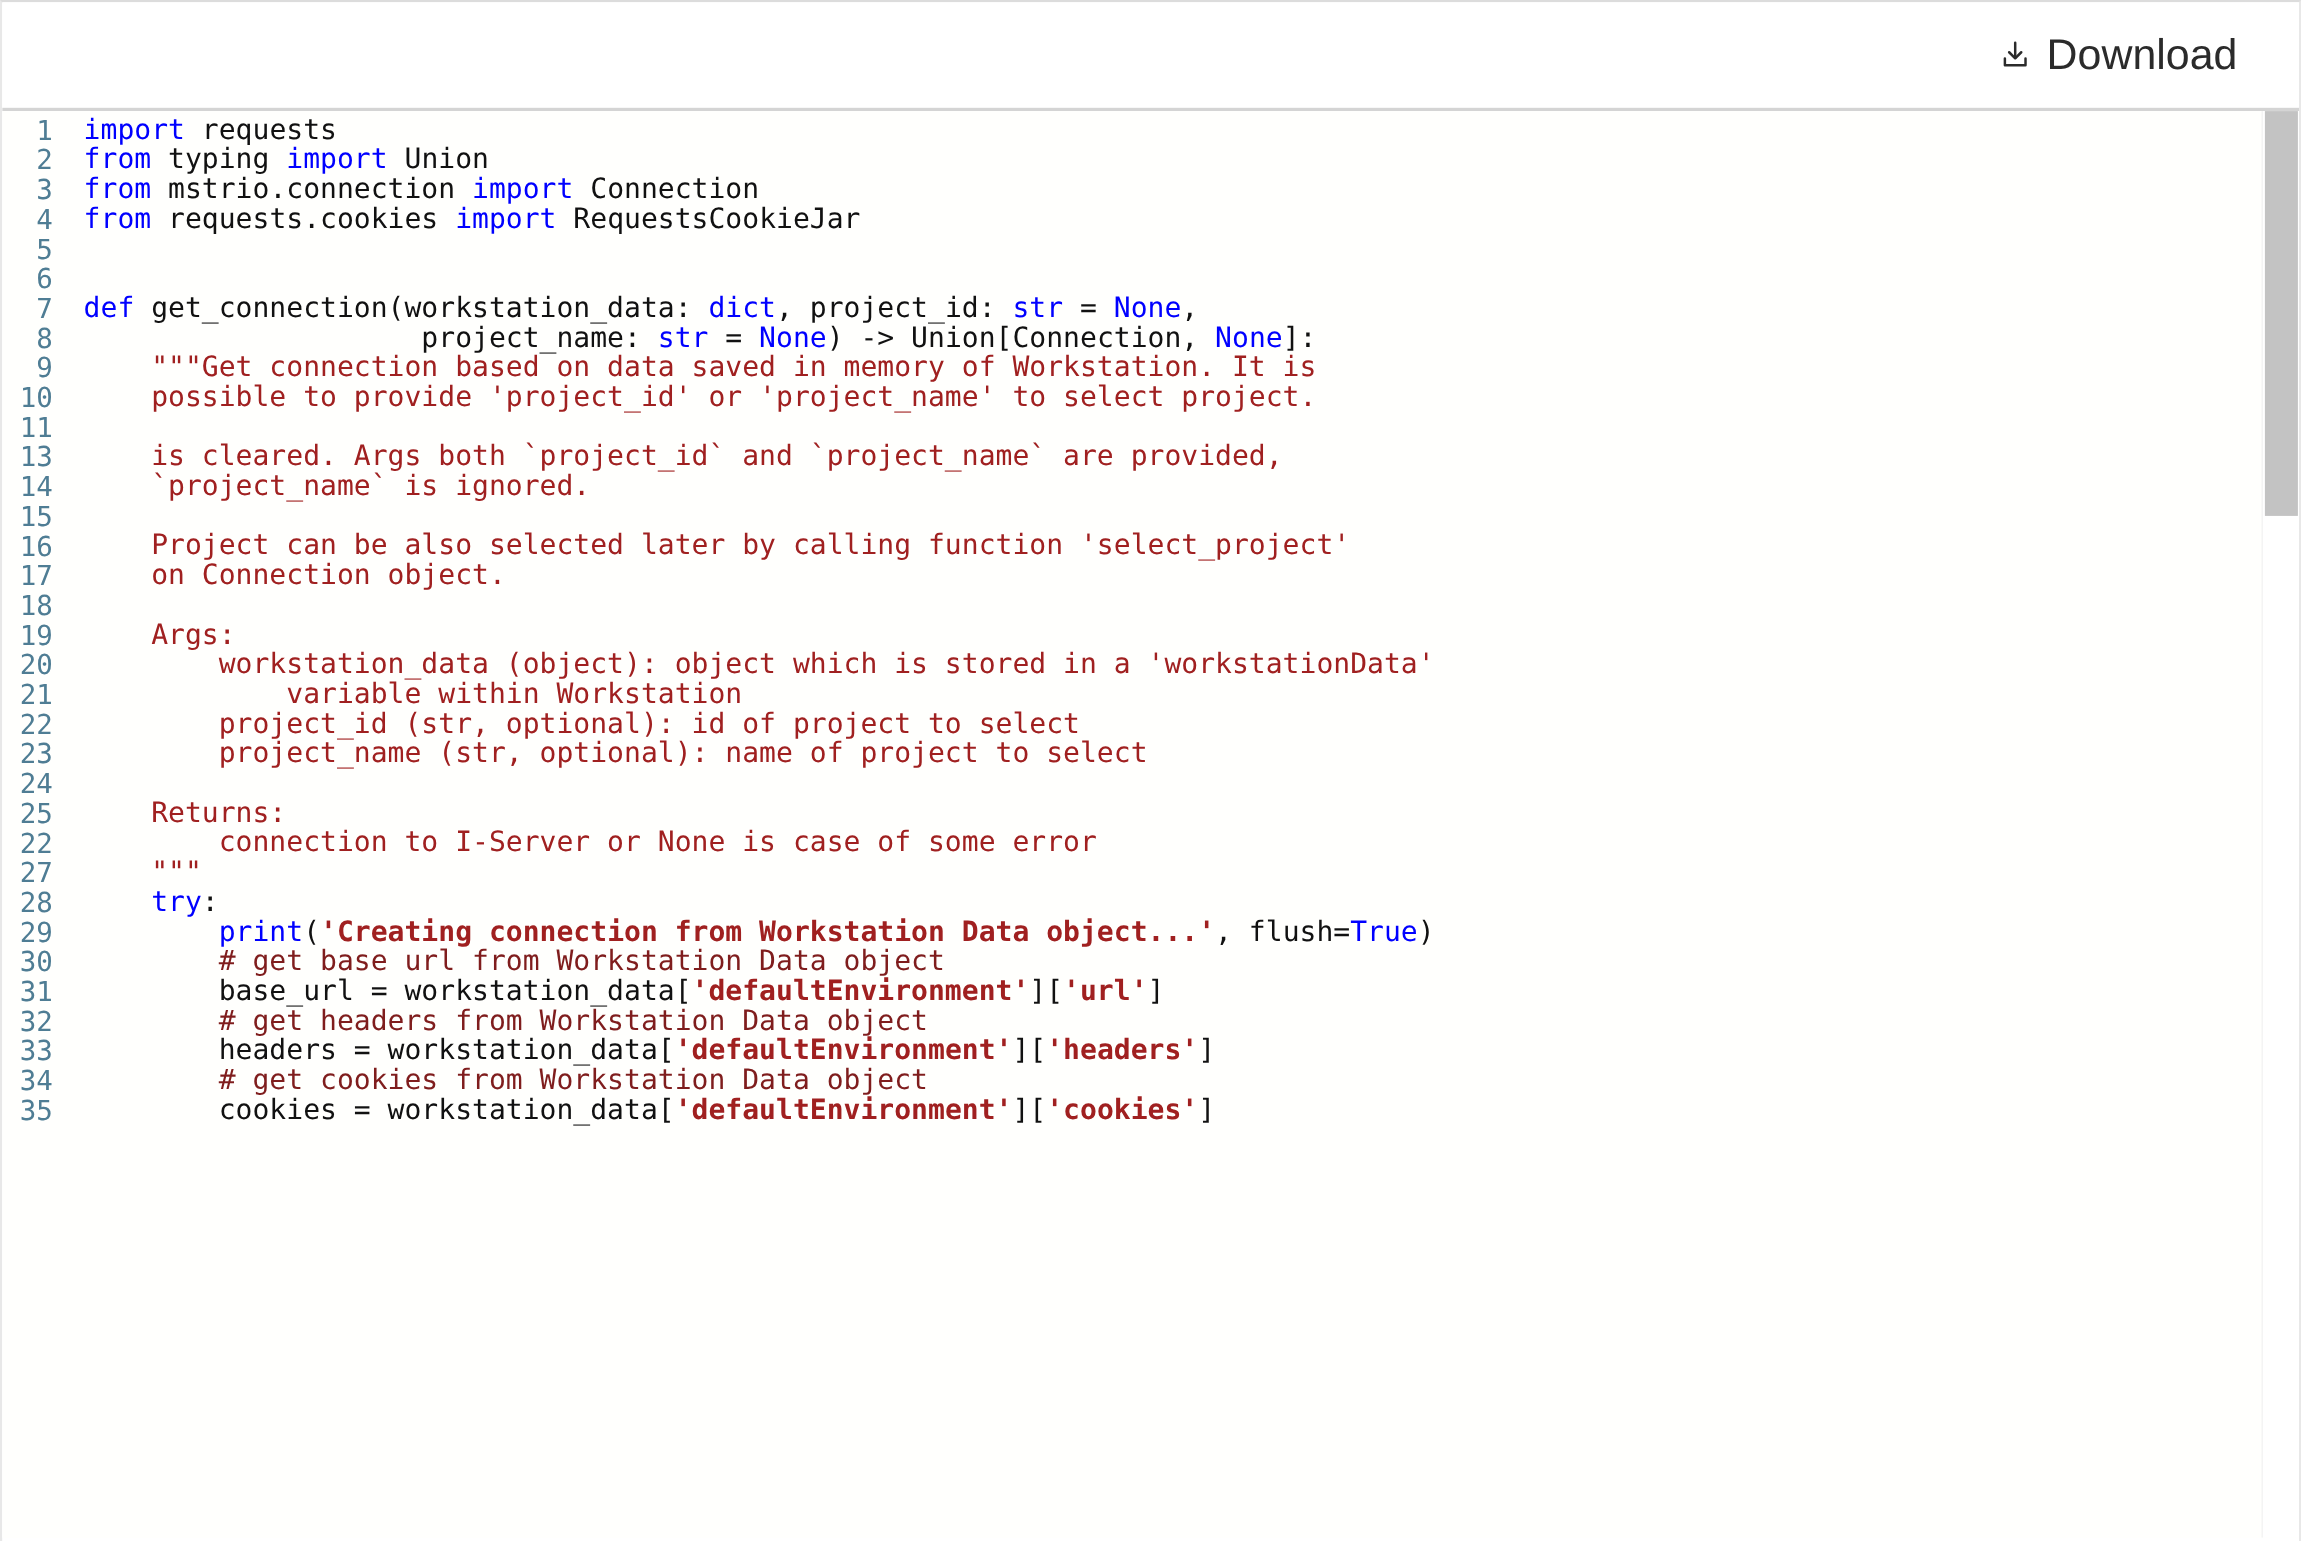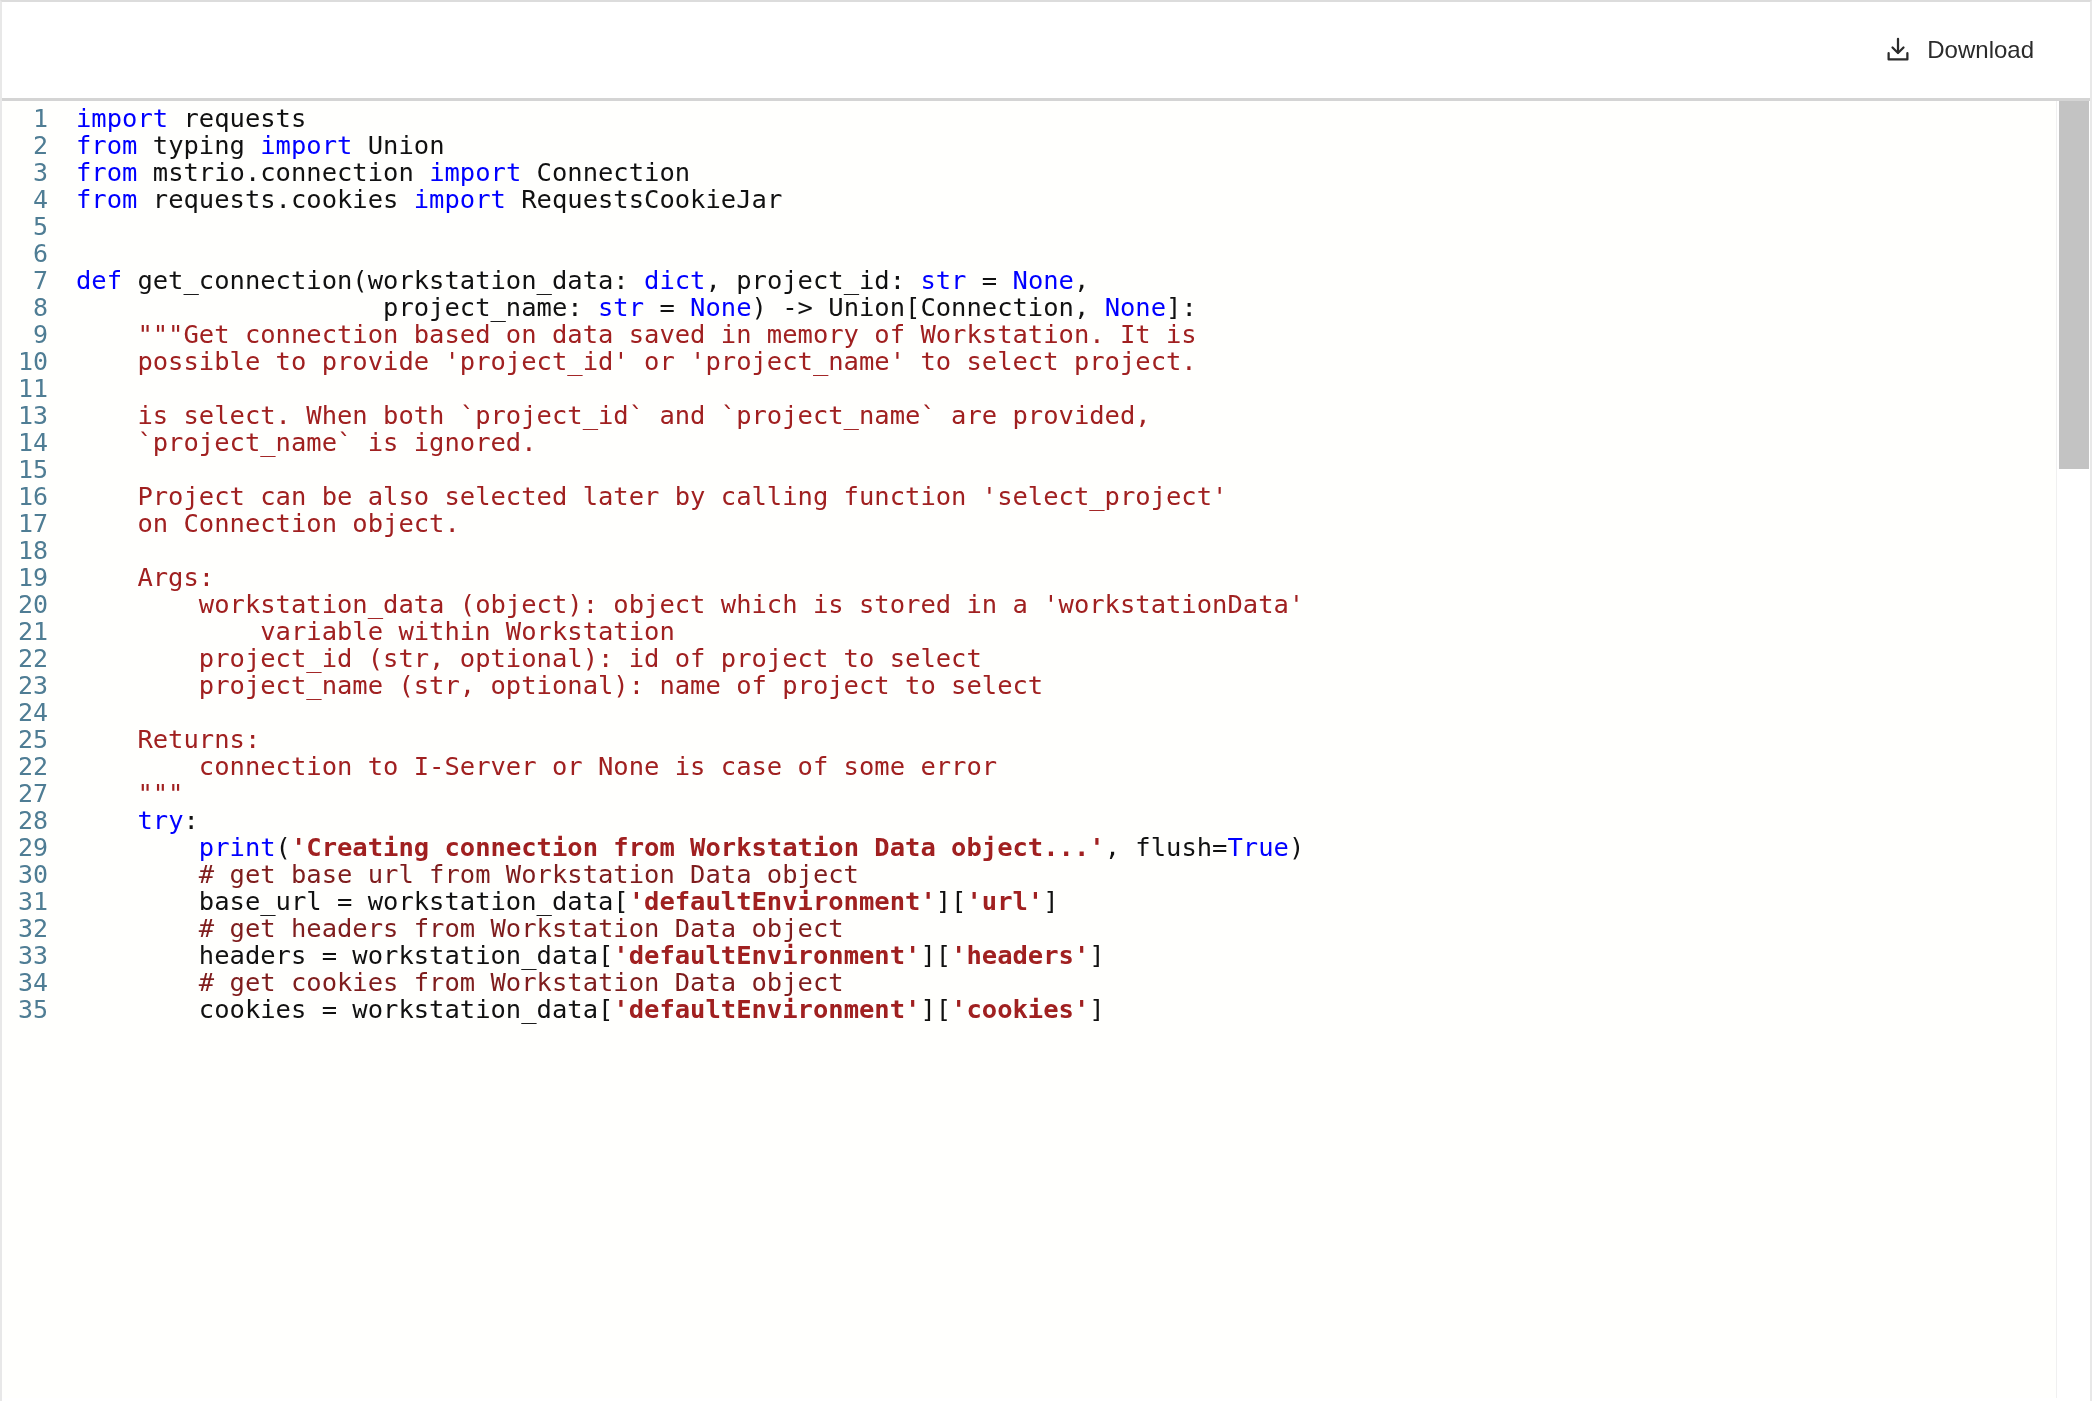--- a/index.html
+++ b/index.html
@@ -38,21 +38,21 @@
 
   .download-button {
     display: flex;
     align-items: center;
     gap: 14px;
     background: transparent;
     border: none;
     cursor: pointer;
     padding: 8px 6px;
     color: #2b2b2b;
-    font-size: 24px;
+    font-size: 39px;
     font-family: "Liberation Sans", sans-serif;
     line-height: 1;
   }
 
   .download-icon {
     width: 30px;
     height: 30px;
     display: inline-block;
     flex: 0 0 auto;
   }
@@ -198,21 +198,21 @@
             <tr>
               <td class="gutter">10</td>
               <td class="codecell"><span class="tok-doc">    possible to provide 'project_id' or 'project_name' to select project.</span></td>
             </tr>
             <tr>
               <td class="gutter">11</td>
               <td class="codecell">&nbsp;</td>
             </tr>
             <tr>
               <td class="gutter">13</td>
-              <td class="codecell"><span class="tok-doc">    is select. When both `project_id` and `project_name` are provided,</span></td>
+              <td class="codecell"><span class="tok-doc">    is cleared. Args both `project_id` and `project_name` are provided,</span></td>
             </tr>
             <tr>
               <td class="gutter">14</td>
               <td class="codecell"><span class="tok-doc">    `project_name` is ignored.</span></td>
             </tr>
             <tr>
               <td class="gutter">15</td>
               <td class="codecell">&nbsp;</td>
             </tr>
             <tr>

